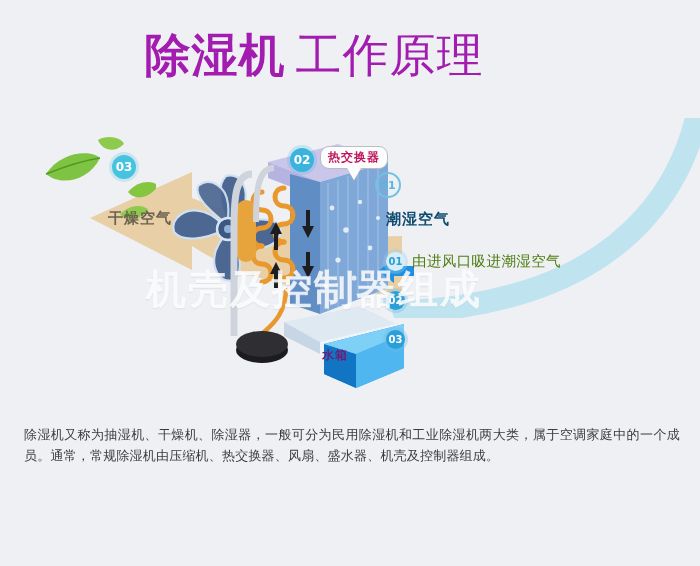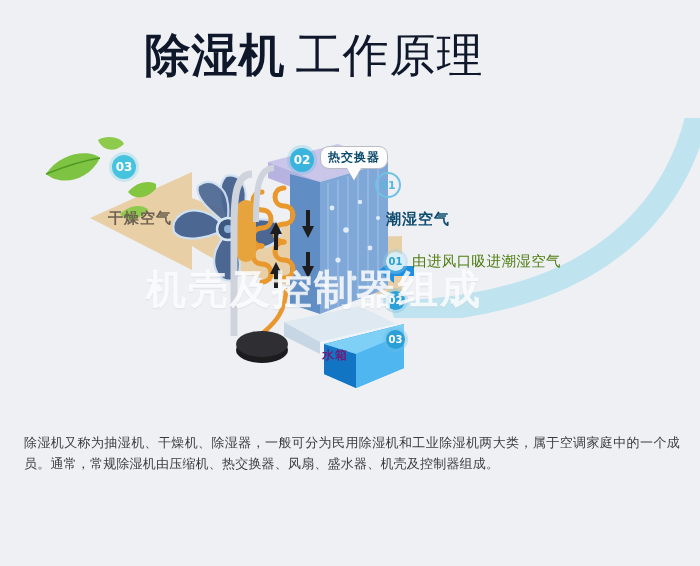--- a/index.html
+++ b/index.html
@@ -8,21 +8,21 @@
     background:#eff0f4;
     font-family:"DejaVu Sans","Liberation Sans",sans-serif;
     overflow:hidden;position:relative;
   }
   .page{position:relative;width:700px;height:566px;overflow:hidden;background:#eff0f4;}
 
   
   .title{
     position:absolute;left:0;top:26px;width:628px;
     text-align:center;white-space:nowrap;
-    color:#0f172a;
+    color:#a21caf;
     font-size:46px;line-height:58px;letter-spacing:1px;
   }
   .title .t-bold{font-weight:bold;}
   .title .t-thin{font-weight:normal;margin-left:10px;}
 
   
   .stage{position:absolute;left:0;top:110px;width:700px;height:300px;}
 
   
   .arrow-dry{
@@ -52,21 +52,21 @@
   .badge-02i{left:290px;top:38px;background:#3ab4dd;box-shadow:0 0 0 3px rgba(58,180,221,.22);}
   .badge-01i{
     left:375px;top:62px;width:22px;height:22px;font-size:11px;
     background:transparent;color:#59b6dd;border:2px solid #6fc2e4;box-shadow:none;
   }
 
   
   .callout{
     position:absolute;left:320px;top:36px;
     background:#fdfdfd;border:1.5px solid #b9bcc2;border-radius:9px;
-    padding:2px 7px;font-size:12px;color:#0c4a6e;font-weight:bold;letter-spacing:1px;
+    padding:2px 7px;font-size:12px;color:#be185d;font-weight:bold;letter-spacing:1px;
   }
   .callout:after{
     content:"";position:absolute;left:26px;bottom:-12px;
     width:0;height:0;border-left:7px solid transparent;border-right:7px solid transparent;
     border-top:12px solid #fdfdfd;
     filter:drop-shadow(0 1px 0 #b9bcc2);
   }
 
   
   .steps{position:absolute;left:386px;top:252px;width:300px;}
@@ -86,21 +86,21 @@
     position:absolute;left:146px;top:262px;
     font-size:40px;font-weight:bold;letter-spacing:2px;
     color:rgba(255,255,255,.82);
     white-space:nowrap;pointer-events:none;
     text-shadow:0 1px 1px rgba(190,195,205,.35);
   }
 
   
   .body-copy{position:absolute;left:24px;top:420px;width:656px;}
   .body-copy p{
-    margin:12px 0 16px 0;
+    margin:4px 0 16px 0;
     font-size:13px;line-height:21px;color:#3b3b3f;letter-spacing:.2px;
     text-align:justify;
   }
 </style>
 </head>
 <body>
 
 <div class="page">
 
   <div class="title">

